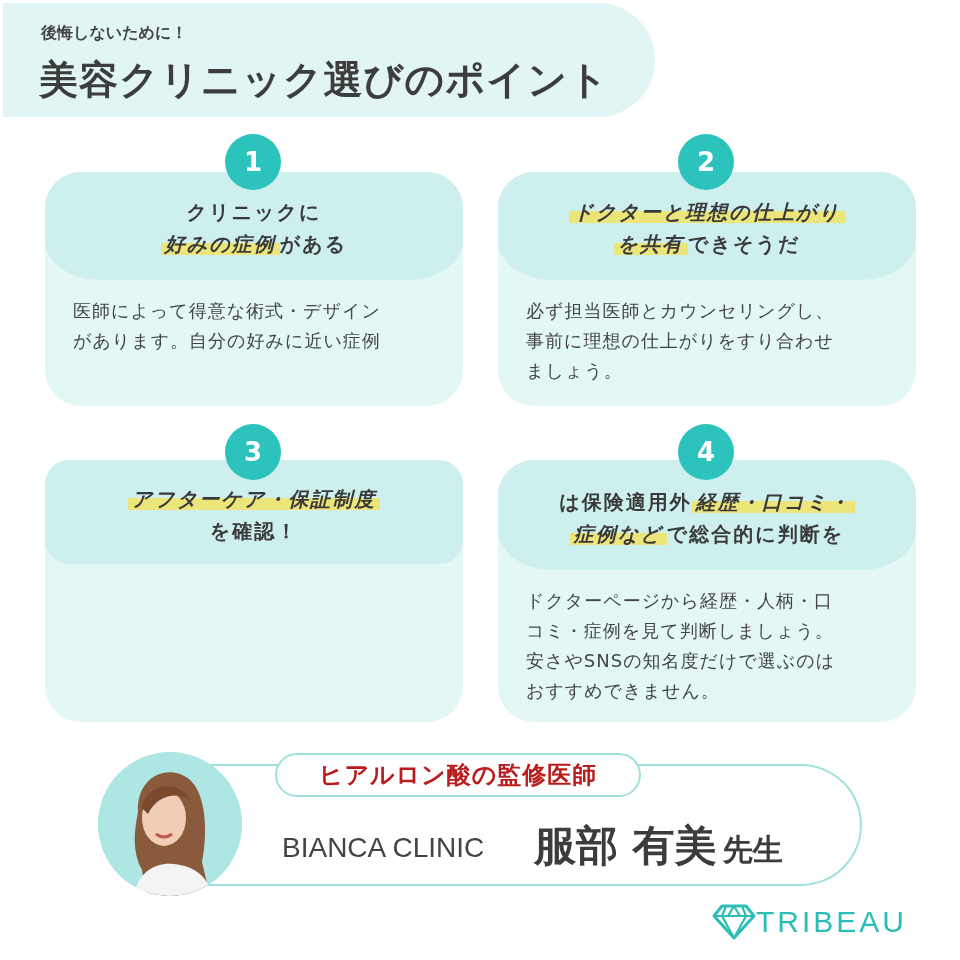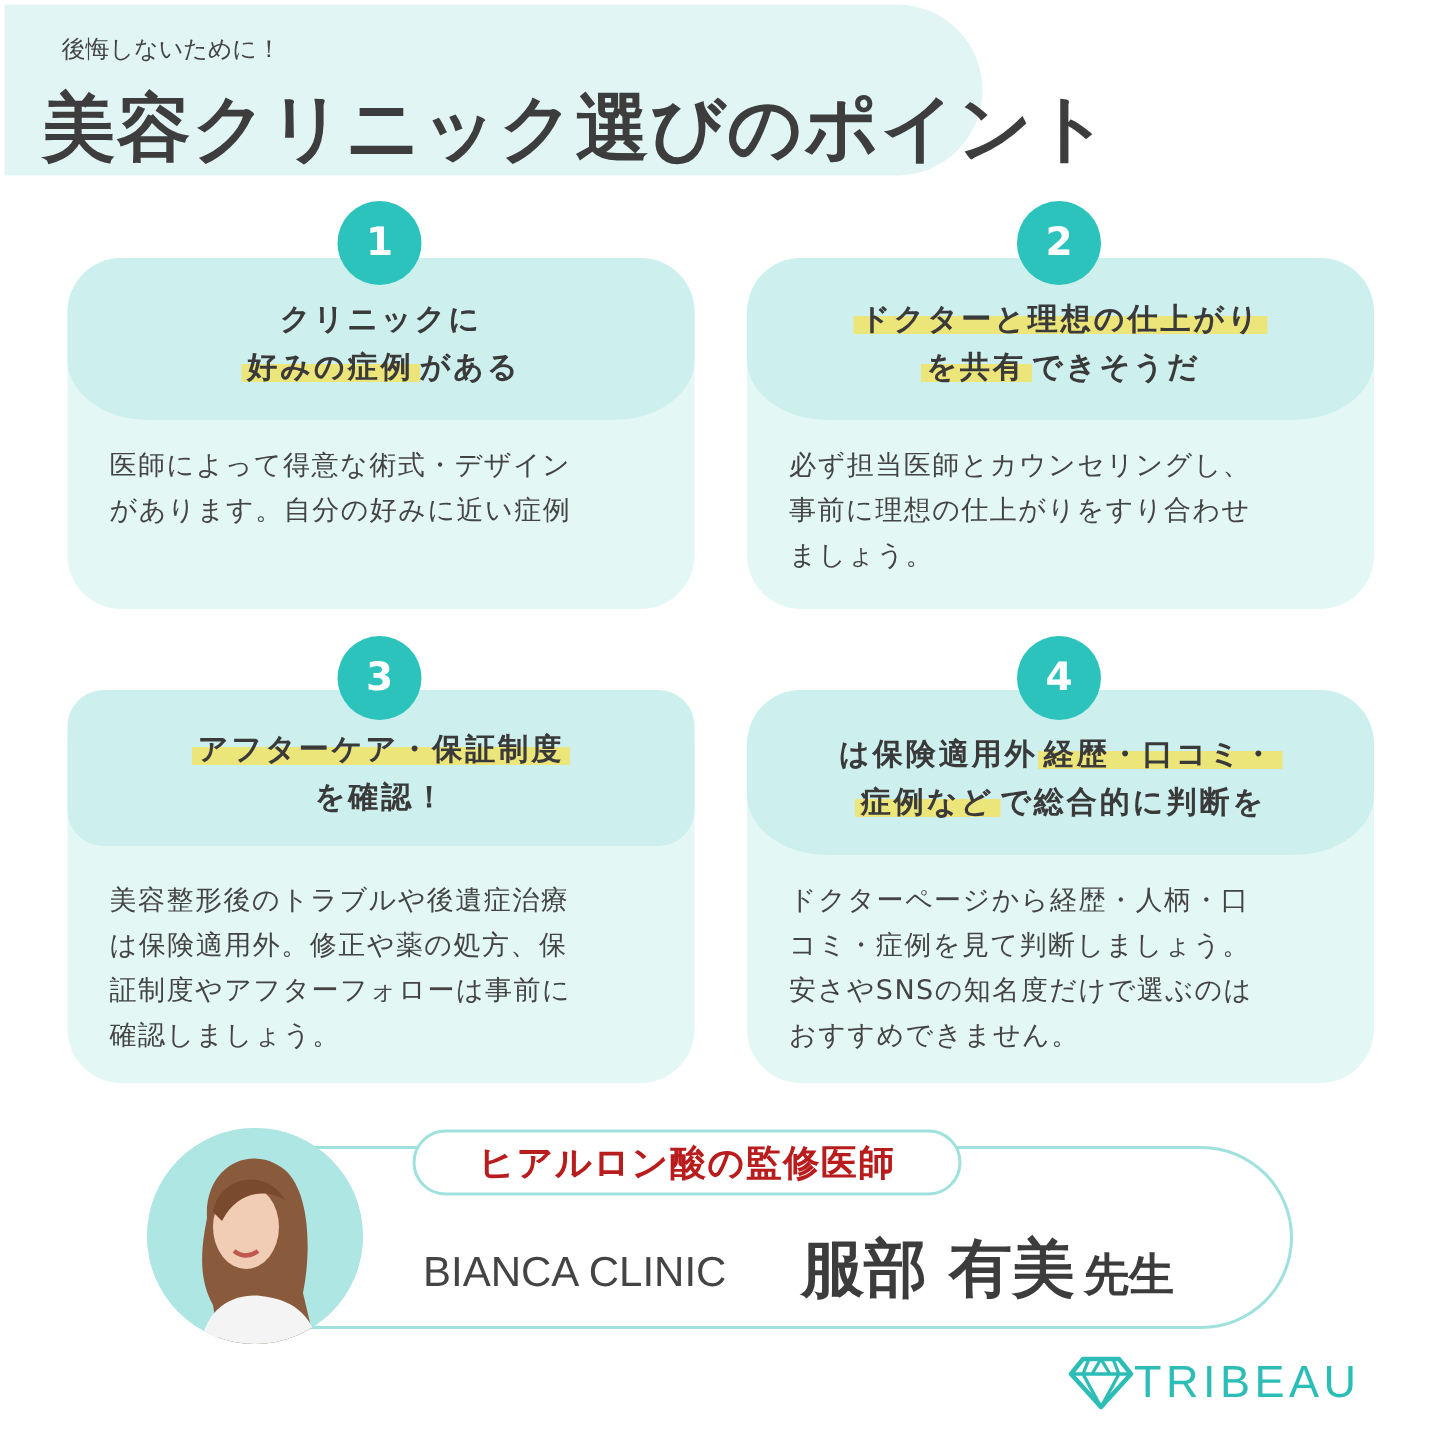--- a/index.html
+++ b/index.html
@@ -4,41 +4,42 @@
 <style>
   * { box-sizing: border-box; margin: 0; padding: 0; }
   html, body { width: 960px; height: 960px; overflow: hidden; background: #ffffff; }
   body { position: relative; font-family: "DejaVu Sans", "Liberation Sans", sans-serif; color: #3e3e3e; }
 
   .banner {
     position: absolute; left: 3px; top: 3px; width: 652px; height: 114px;
     background: #e1f6f4; border-radius: 0 57px 57px 0;
   }
   .banner .sub {
-    position: absolute; left: 38px; top: 20px; font-size: 16px; font-weight: normal; color: #444;
+    position: absolute; left: 38px; top: 20px; font-size: 16px; font-weight: bold; color: #444;
   }
   .banner .title {
-    position: absolute; left: 25px; top: 50px; font-size: 49px; font-weight: bold; color: #3d3d3d; letter-spacing: 1px; white-space: nowrap;
+    position: absolute; left: 36px; top: 50px; font-size: 39px; font-weight: bold; color: #3d3d3d; letter-spacing: 1px; white-space: nowrap;
   }
 
   .card {
     position: absolute; width: 418px; border-radius: 36px;
     background: #e3f7f5;
   }
   .card .head {
     position: absolute; left: 0; top: 0; right: 0;
     background: #cdf0ee; border-radius: 36px 36px 54px 54px / 36px 36px 40px 40px;
     display: flex; flex-direction: column; align-items: center; justify-content: center;
   }
   .card .head .line {
     font-size: 20px; font-weight: bold; color: #3a3a3a; letter-spacing: 2px; line-height: 32px; white-space: nowrap;
   }
   .hl {
     background: linear-gradient(to bottom, transparent 45%, #ece57a 45%, #ece57a 95%, transparent 95%);
     padding: 0 4px;
+    font-style: italic;
   }
   .card .body {
     position: absolute; left: 28px; right: 18px;
     font-size: 18px; line-height: 30px; color: #444; letter-spacing: 1px;
   }
   .num {
     position: absolute; width: 56px; height: 56px; border-radius: 50%;
     background: #2cc3bd; color: #fff; font-weight: bold; font-size: 26px;
     display: flex; align-items: center; justify-content: center;
     font-family: "DejaVu Sans", sans-serif;
@@ -105,26 +106,20 @@
     <div>ましょう。</div>
   </div>
 </div>
 <div class="num" style="left:678px; top:134px;">2</div>
 
 <div class="card" style="left:45px; top:460px; height:262px;">
   <div class="head" style="height:104px; padding-top:6px;border-radius:24px;">
     <div class="line"><span class="hl">アフターケア・保証制度</span></div>
     <div class="line"><span>を確認！</span></div>
   </div>
-  <div class="body" style="top:126px;">
-    <div>美容整形後のトラブルや後遺症治療</div>
-    <div>は保険適用外。修正や薬の処方、保</div>
-    <div>証制度やアフターフォローは事前に</div>
-    <div>確認しましょう。</div>
-  </div>
 </div>
 <div class="num" style="left:225px; top:424px;">3</div>
 
 <div class="card" style="left:498px; top:460px; height:262px;">
   <div class="head" style="height:110px; padding-top:6px;">
     <div class="line"><span>は保険適用外</span><span class="hl">経歴・口コミ・</span></div>
     <div class="line"><span class="hl">症例など</span><span>で総合的に判断を</span></div>
   </div>
   <div class="body" style="top:126px;">
     <div>ドクターページから経歴・人柄・口</div>

